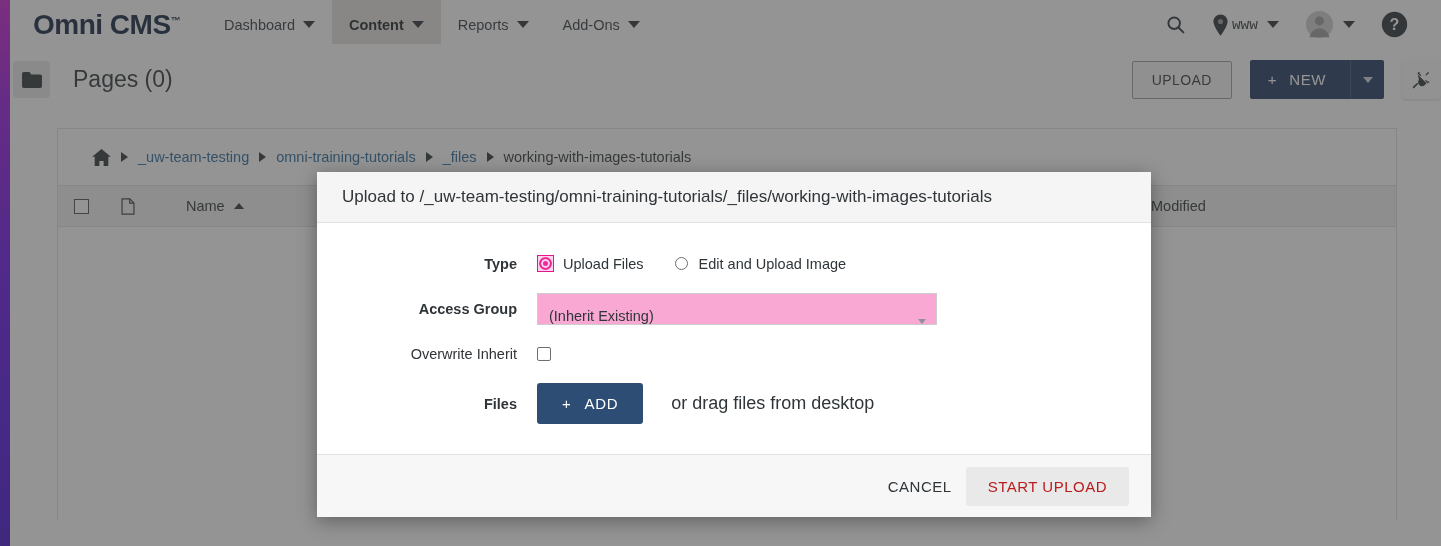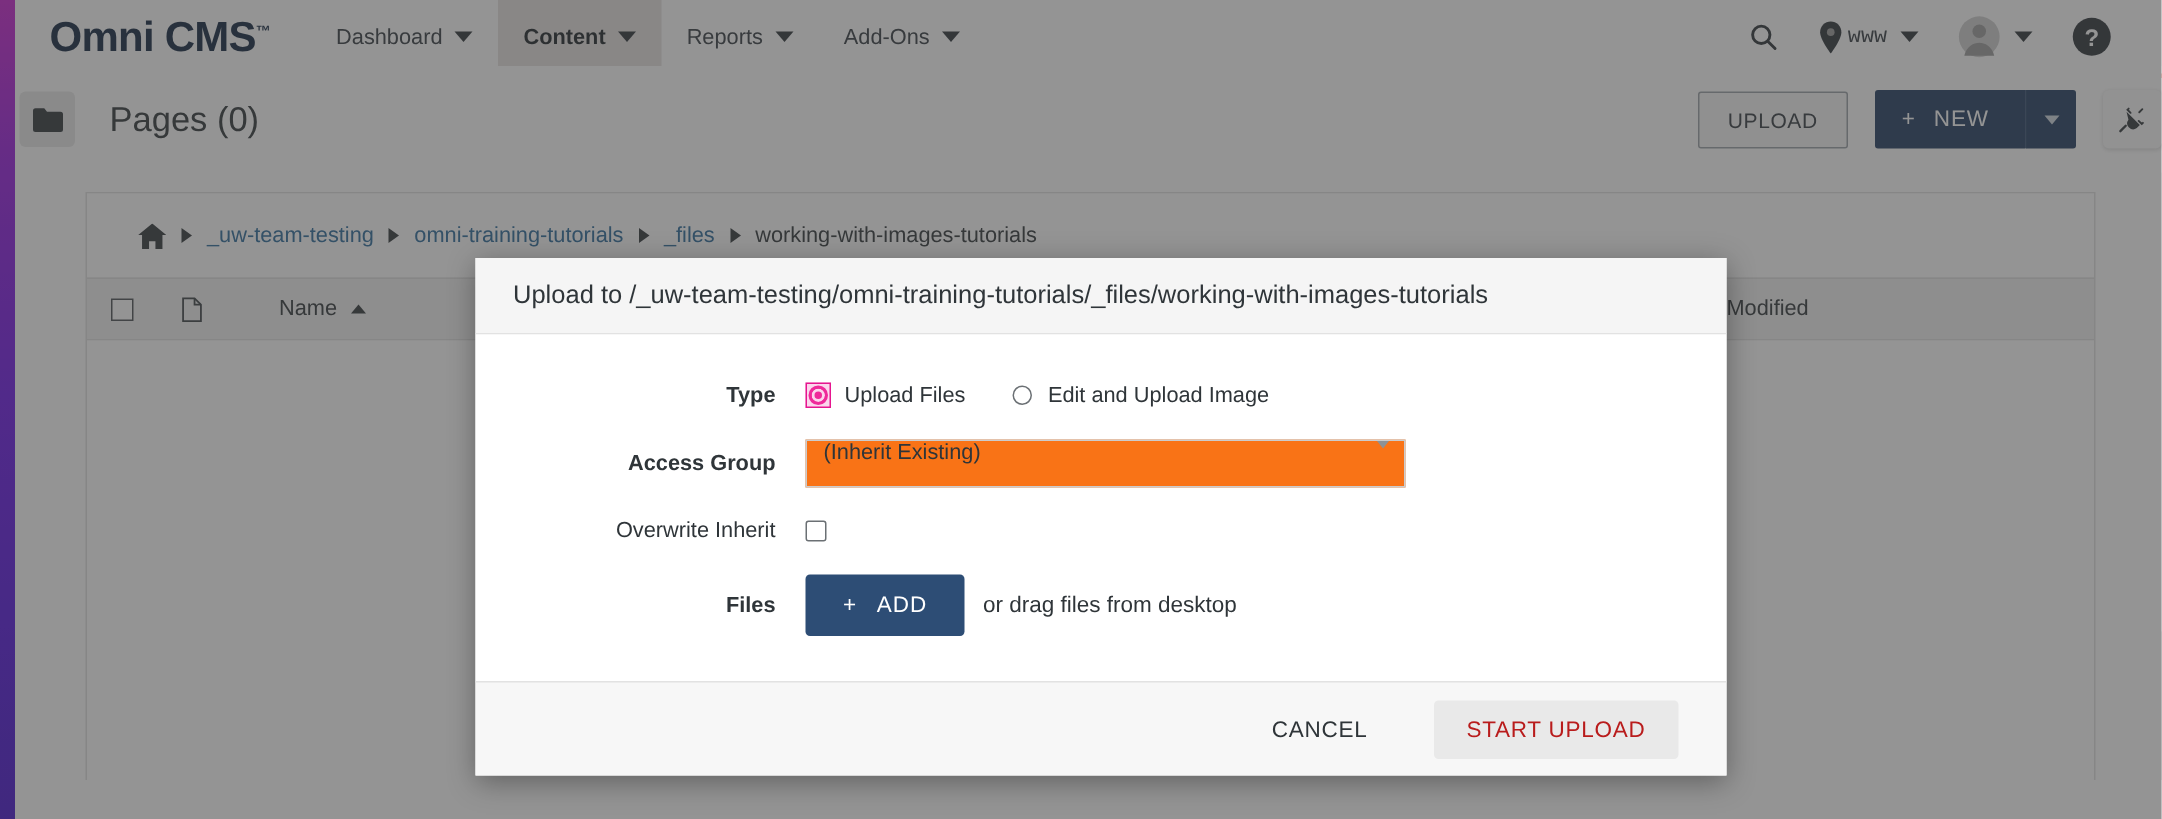--- a/index.html
+++ b/index.html
@@ -330,22 +330,22 @@
     border: 1px solid #6b7074;
     border-radius: 50%;
     background: #fff;
     margin: 2px;
   }
 
   
   #access-select {
     width: 400px; height: 32px;
     border: 1px solid #ccc;
-    background: #f97316;
-    display: flex; align-items: flex-start;
+    background: #f9a8d4;
+    display: flex; align-items: flex-end;
     padding: 0 10px 0 11px;
     font-size: 14.5px;
     color: #2f3539;
   }
   #access-select-arrow {
     margin-left: auto;
     width: 0; height: 0;
     border-left: 4px solid transparent;
     border-right: 4px solid transparent;
     border-top: 5px solid #8c9296;
@@ -363,32 +363,32 @@
   #add-btn {
     background: #2d4d75;
     color: #fff;
     font-size: 15px;
     letter-spacing: .7px;
     padding: 12px 25px;
     border-radius: 3px;
     display: flex; align-items: center; gap: 13px;
   }
   #drag-hint {
-    margin-left: 12px;
-    font-size: 15px;
+    margin-left: 28px;
+    font-size: 18px;
     color: #2f3539;
   }
 
   #dlg-footer {
     height: 63px;
     background: #f7f7f7;
     border-top: 1px solid #e2e2e2;
     display: flex; align-items: center; justify-content: flex-end;
-    padding-right: 32px;
-    gap: 36px;
+    padding-right: 22px;
+    gap: 6px;
   }
   #cancel-btn {
     font-size: 15px;
     color: #2f3539;
     letter-spacing: .5px;
     padding: 8px 8px;
     background: transparent;
   }
   #start-btn {
     font-size: 15px;

